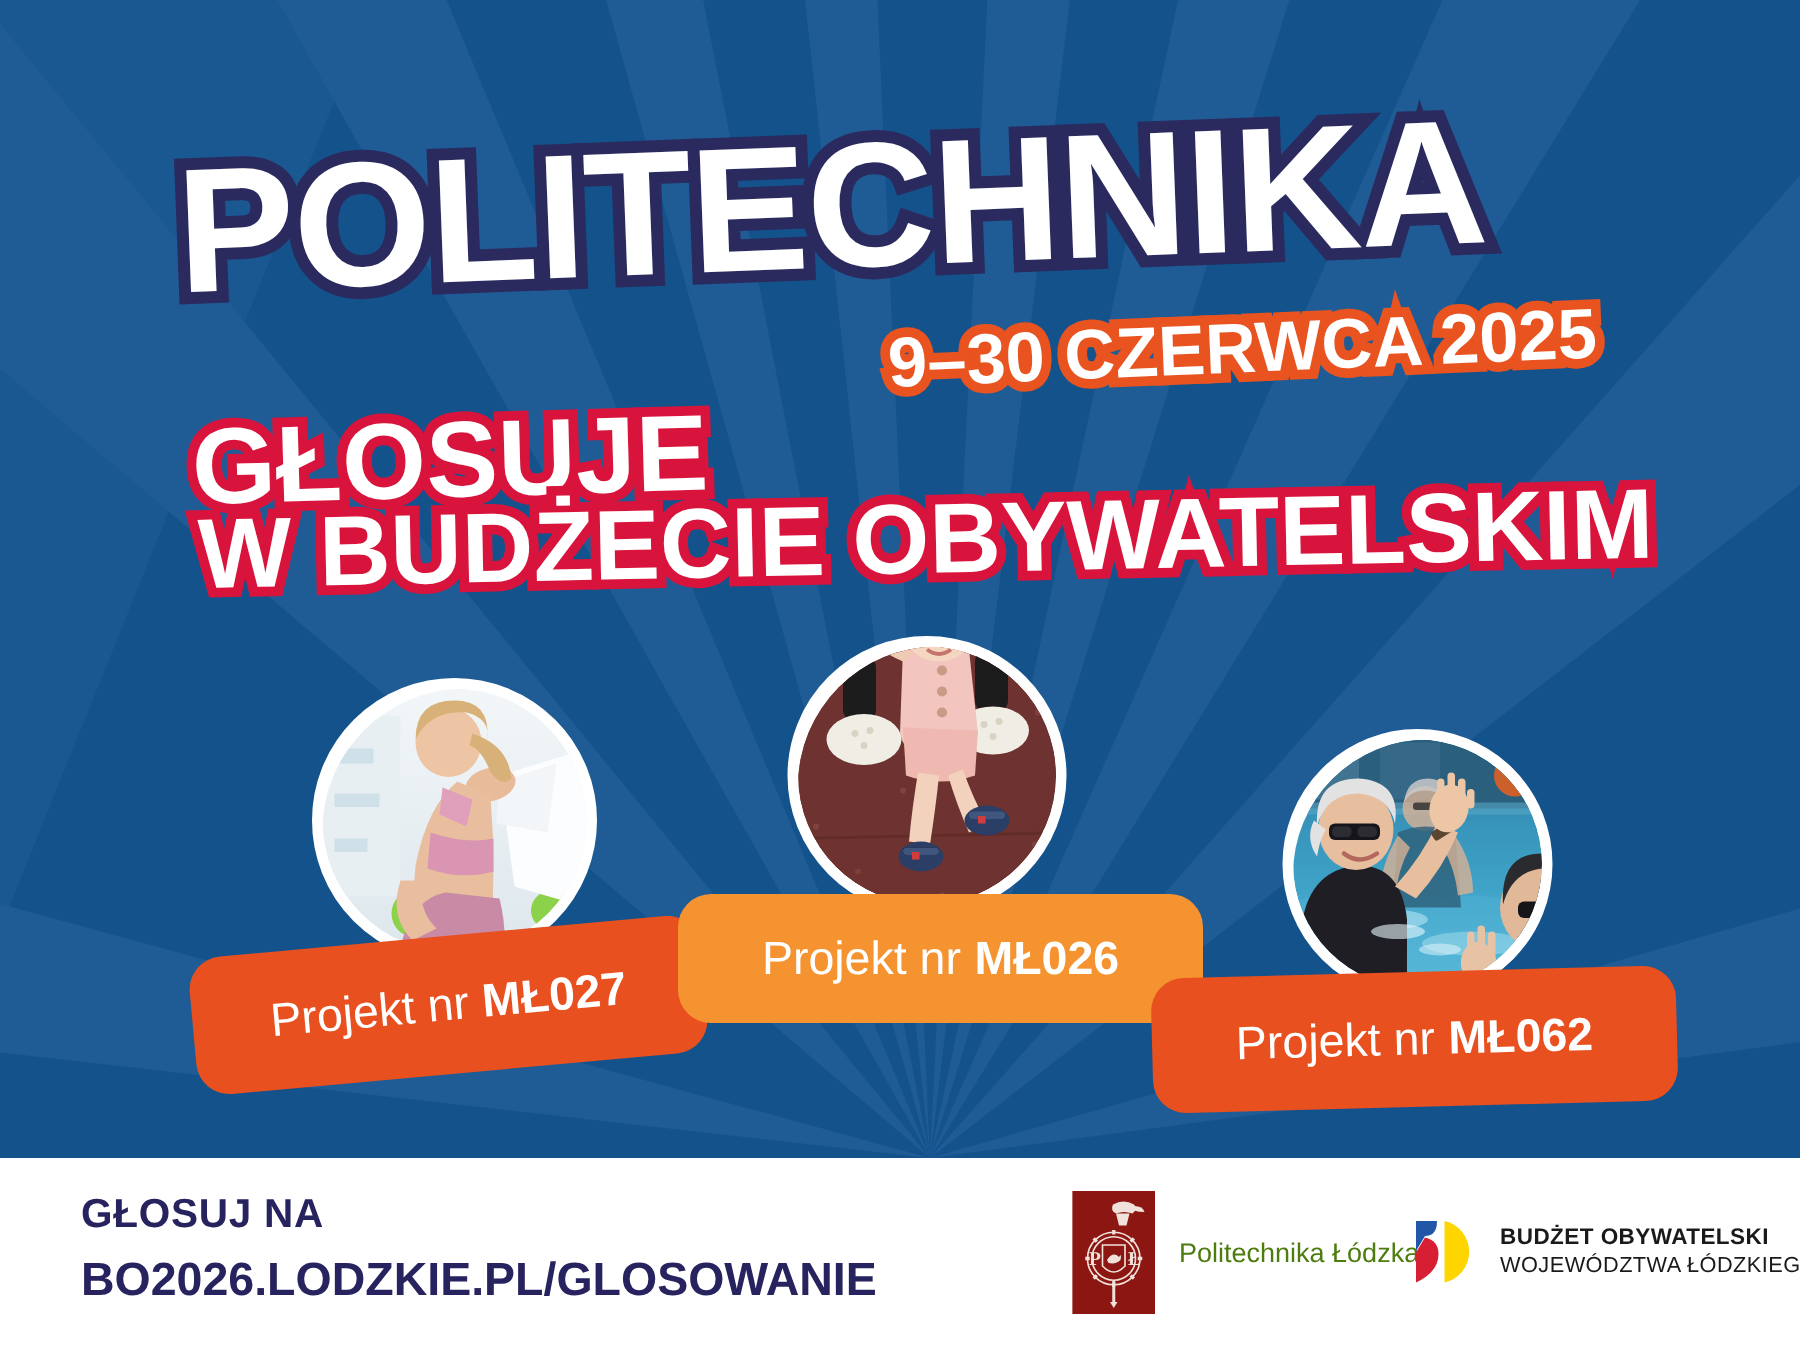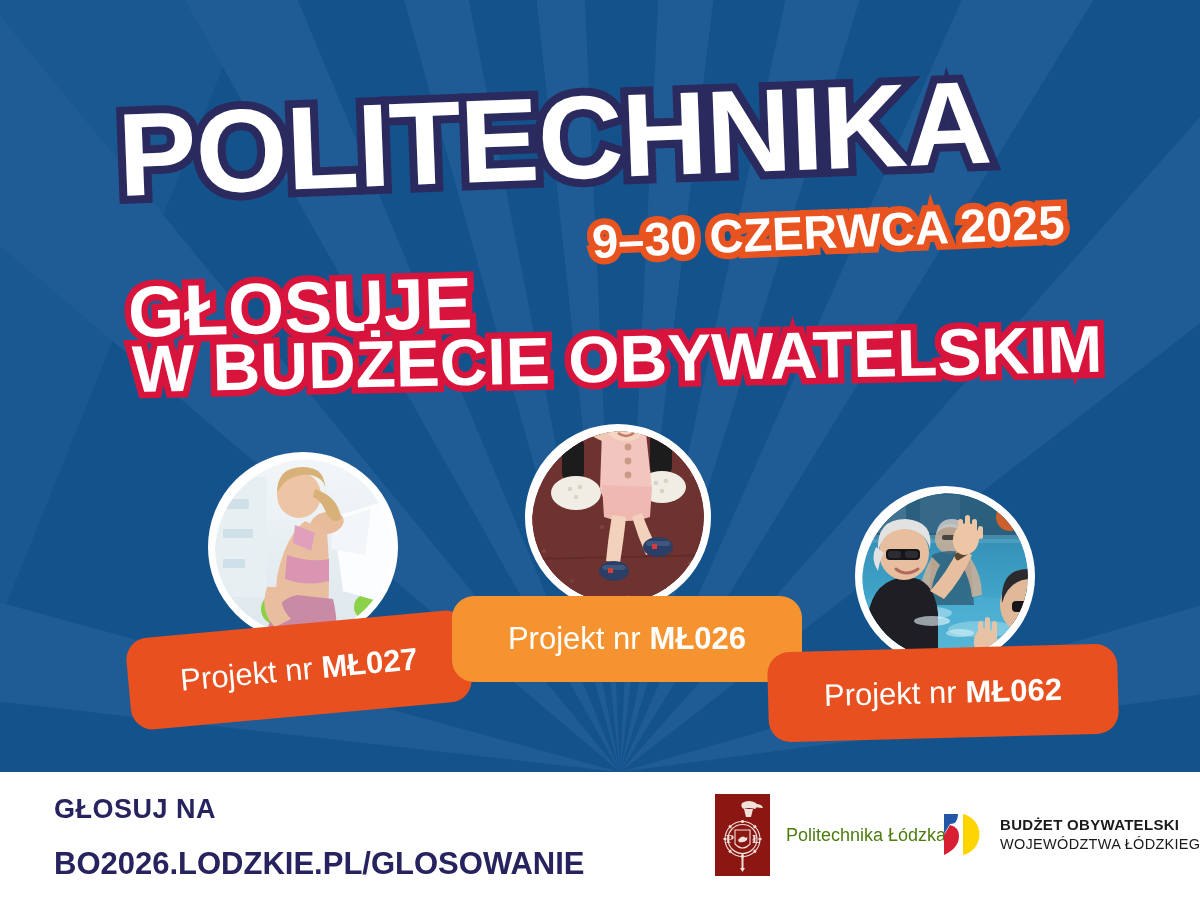--- a/index.html
+++ b/index.html
@@ -189,21 +189,21 @@
     font-size: 27px;
     font-weight: bold;
     letter-spacing: 0.5px;
     line-height: 1.15;
   }
   .cta-line2 {
     font-size: 31px;
     font-weight: bold;
     letter-spacing: 0px;
     line-height: 1.2;
-    margin-top: 20px;
+    margin-top: 9px;
   }
 
   .logo-pl {
     position: absolute;
     left: 715px;
     top: 22px;
     display: flex;
     align-items: center;
   }
   .pl-crest {

